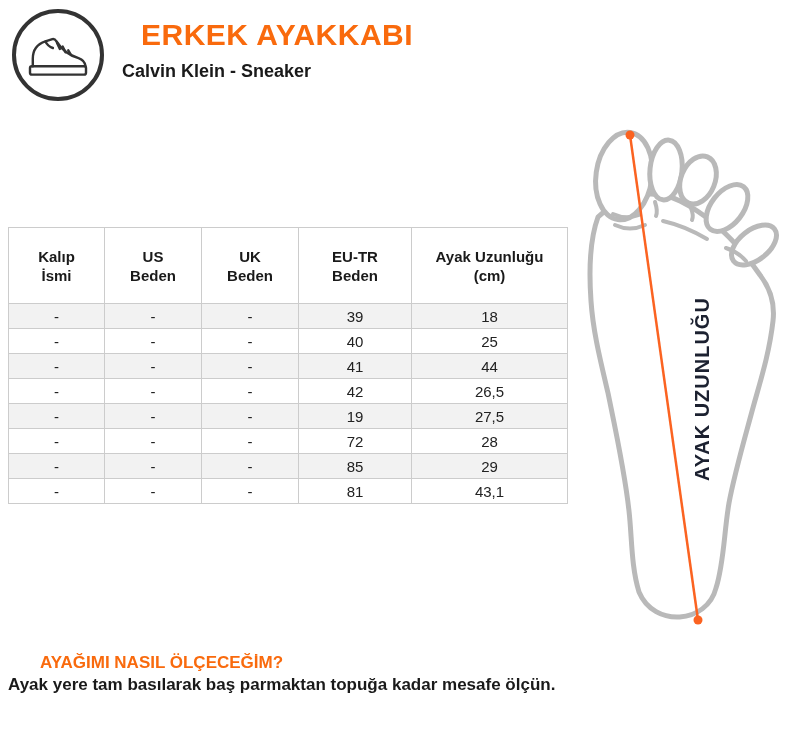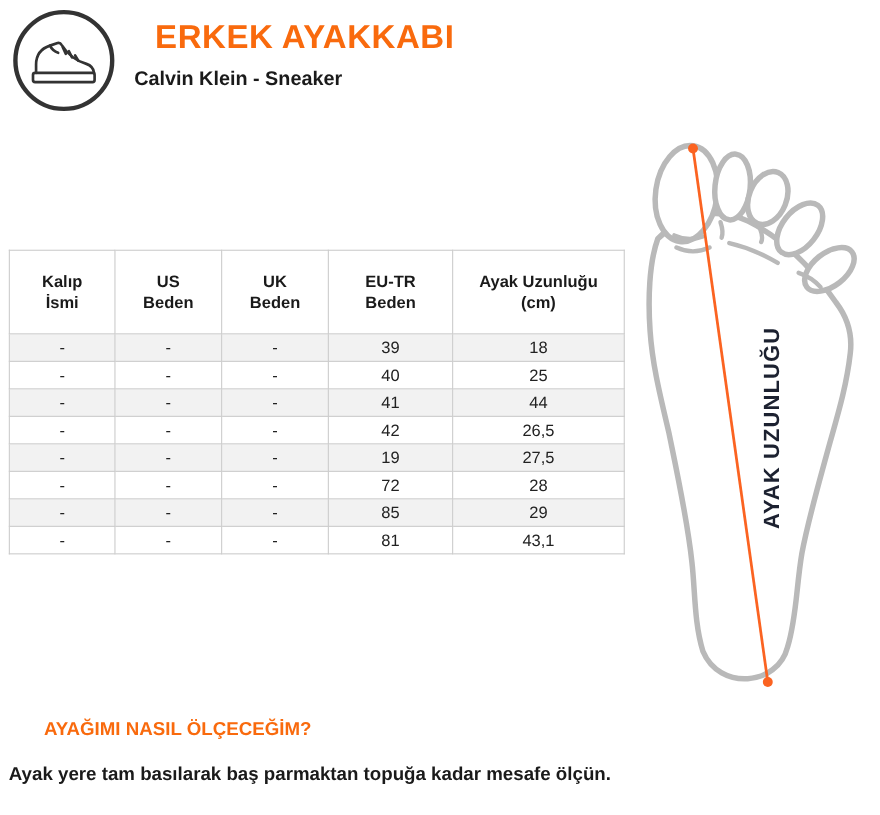--- a/index.html
+++ b/index.html
@@ -45,21 +45,21 @@
     transform:rotate(-90deg); text-align:center; line-height:26px;
     font-size:20px; font-weight:700; letter-spacing:1px; color:#1C2130;
     white-space:nowrap;
   }
   
   .measure-heading {
     position:absolute; left:8px; top:653px;
     font-size:17px; font-weight:700; color:#F96A0D; white-space:nowrap;margin-left:32px;
   }
   .measure-body {
-    position:absolute; left:8px; top:694px;
+    position:absolute; left:8px; top:675px;
     font-size:17px; font-weight:700; color:#1a1a1a; white-space:nowrap;
   }
 </style>
 </head>
 <body>
 
 <div id="page">
 
   <div class="icon-circle">
     <svg width="84" height="84" viewBox="0 0 90 90">

